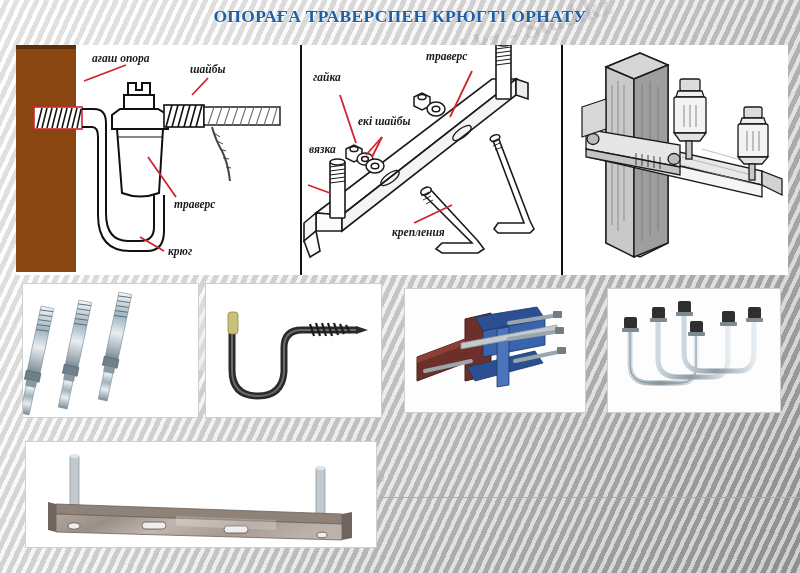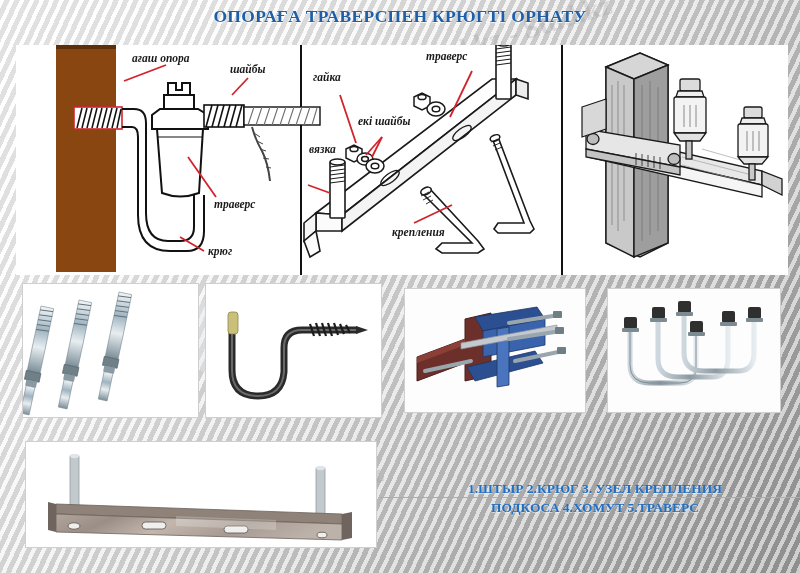--- a/index.html
+++ b/index.html
@@ -30,21 +30,21 @@
     text-shadow:0 1px 0 rgba(255,255,255,0.8);}
 
   
   #top-strip{position:absolute;left:16px;top:45px;width:772px;height:230px;
     background:#ffffff;}
   .vdiv{position:absolute;top:0;width:2px;height:230px;background:#111;}
 
   .panel{position:absolute;top:0;height:230px;}
 
   
-  #panel-left{left:0;width:264px;margin-left:40px;}
+  #panel-left{left:0;width:264px;}
   #pole{position:absolute;left:0;top:4px;width:60px;height:223px;background:#8a4611;}
   #pole-top-cap{position:absolute;left:0;top:0px;width:60px;height:4px;background:#5c2f0a;}
 
   .lbl{position:absolute;font-style:italic;font-weight:bold;font-size:11.5px;
     color:#1a1a1a;white-space:nowrap;font-family:"Liberation Serif",serif;}
 
   svg{display:block;}
 
   
   #panel-mid{left:286px;width:258px;}
@@ -564,18 +564,14 @@
         <rect x="116" y="80" width="24" height="7" rx="3.5"></rect>
         <rect x="198" y="84" width="24" height="7" rx="3.5"></rect>
         <ellipse cx="296" cy="93" rx="5" ry="2.8"></ellipse>
       </g>
 
       <path d="M150 74 L250 78 L250 88 L150 84 Z" fill="rgba(255,255,255,0.22)"></path>
     </svg>
   </div>
 
   <div id="orange-rule"></div>
-  <div id="caption">
-    <div>1.ШТЫР  2.КРЮГ  3. УЗЕЛ КРЕПЛЕНИЯ</div>
-    <div>ПОДКОСА  4.ХОМУТ  5.ТРАВЕРС</div>
-  </div>
 
 </div>
 
 </body></html>

